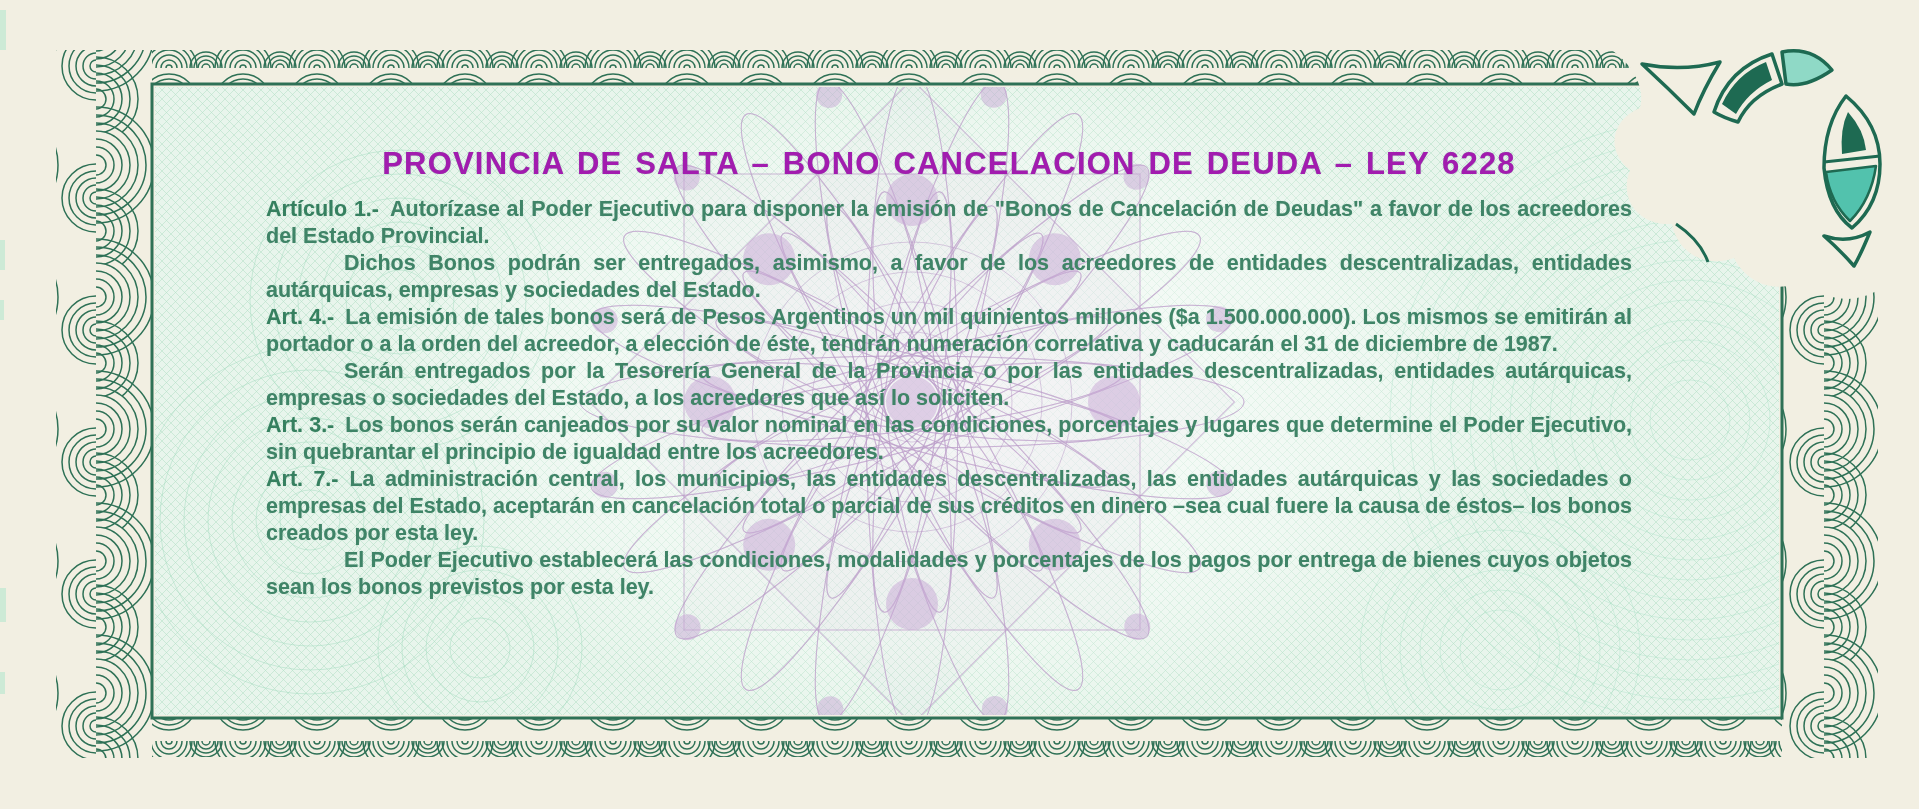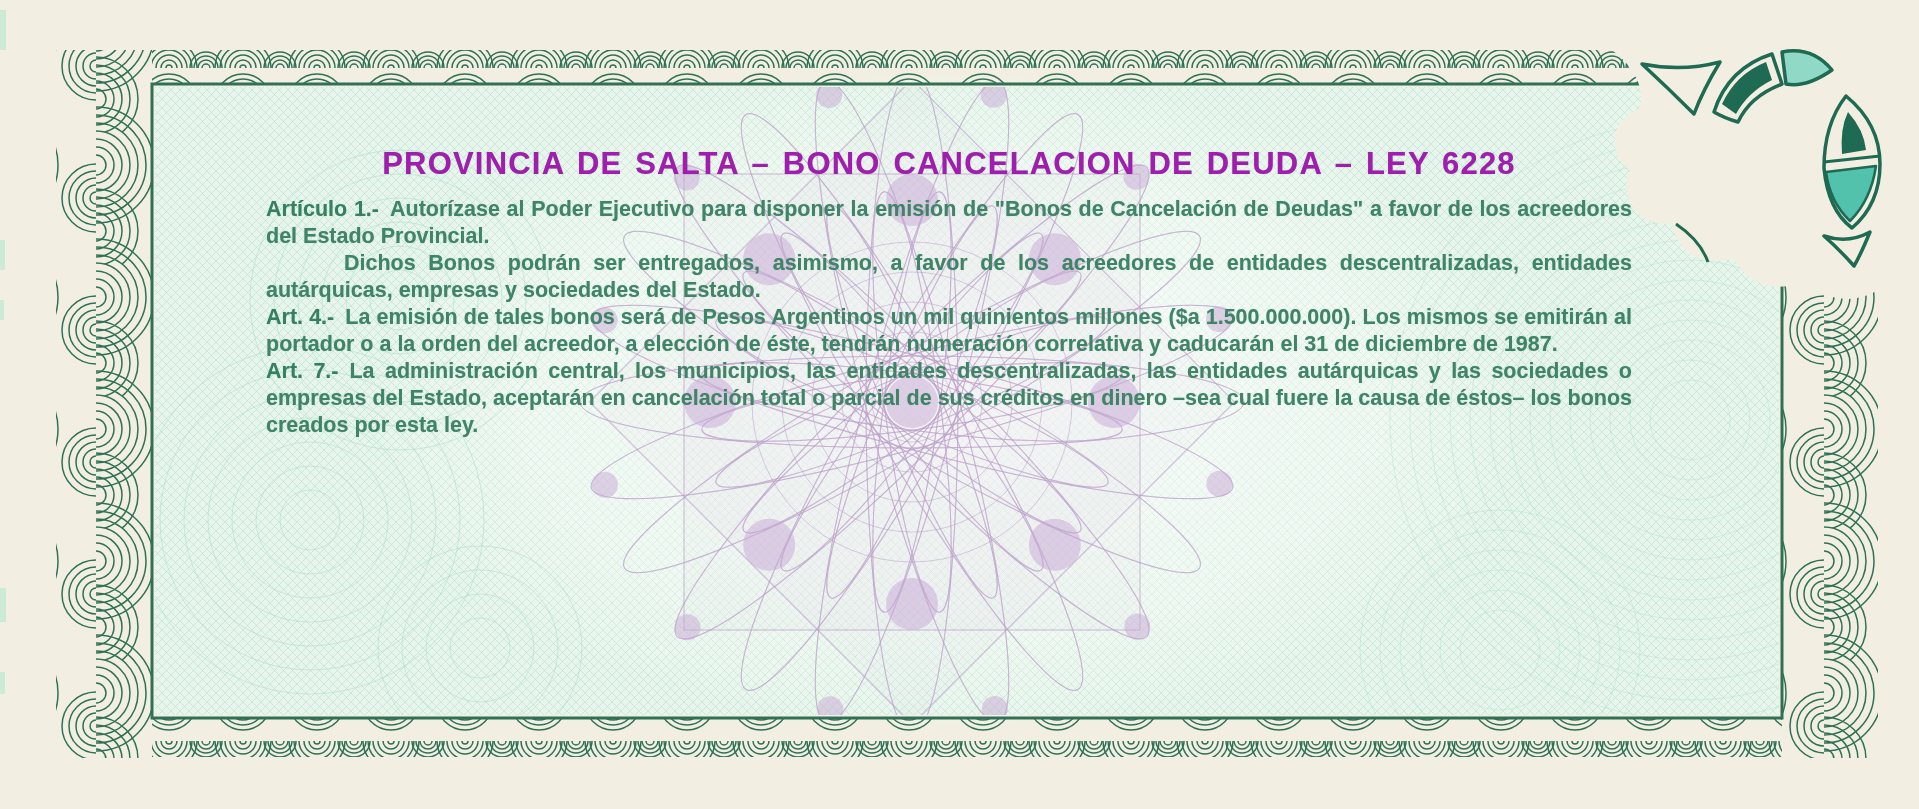--- a/index.html
+++ b/index.html
@@ -284,16 +284,19 @@
       <rect x="0" y="672" width="5" height="22"></rect>
     </g>
   </svg>
 
   <div class="textlayer">
     <h1 class="title" style="color: #a21caf;">PROVINCIA DE SALTA – BONO CANCELACION DE DEUDA – LEY 6228</h1>
     <div class="docbody" style="color: rgb(63, 132, 103);">
         <p class="art"><span class="lead">Artículo 1.-</span>Autorízase al Poder Ejecutivo para disponer la emisión de "Bonos de Cancelación de Deudas" a favor de los acreedores del Estado Provincial.</p>
         <p class="indent ">Dichos Bonos podrán ser entregados, asimismo, a favor de los acreedores de entidades descentralizadas, entidades autárquicas, empresas y sociedades del Estado.</p>
         <p class="art"><span class="lead">Art. 4.-</span>La emisión de tales bonos será de Pesos Argentinos un mil quinientos millones ($a 1.500.000.000). Los mismos se emitirán al portador o a la orden del acreedor, a elección de éste, tendrán numeración correlativa y caducarán el 31 de diciembre de 1987.</p>
+        <p class="indent ">Serán entregados por la Tesorería General de la Provincia o por las entidades descentralizadas, entidades autárquicas, empresas o sociedades del Estado, a los acreedores que así lo soliciten.</p>
+        <p class="art"><span class="lead">Art. 3.-</span>Los bonos serán canjeados por su valor nominal en las condiciones, porcentajes y lugares que determine el Poder Ejecutivo, sin quebrantar el principio de igualdad entre los acreedores.</p>
         <p class="art"><span class="lead">Art. 7.-</span>La administración central, los municipios, las entidades descentralizadas, las entidades autárquicas y las sociedades o empresas del Estado, aceptarán en cancelación total o parcial de sus créditos en dinero –sea cual fuere la causa de éstos– los bonos creados por esta ley.</p>
+        <p class="indent ">El Poder Ejecutivo establecerá las condiciones, modalidades y porcentajes de los pagos por entrega de bienes cuyos objetos sean los bonos previstos por esta ley.</p>
       </div>
   </div>
 </div>
 
 </body></html>

